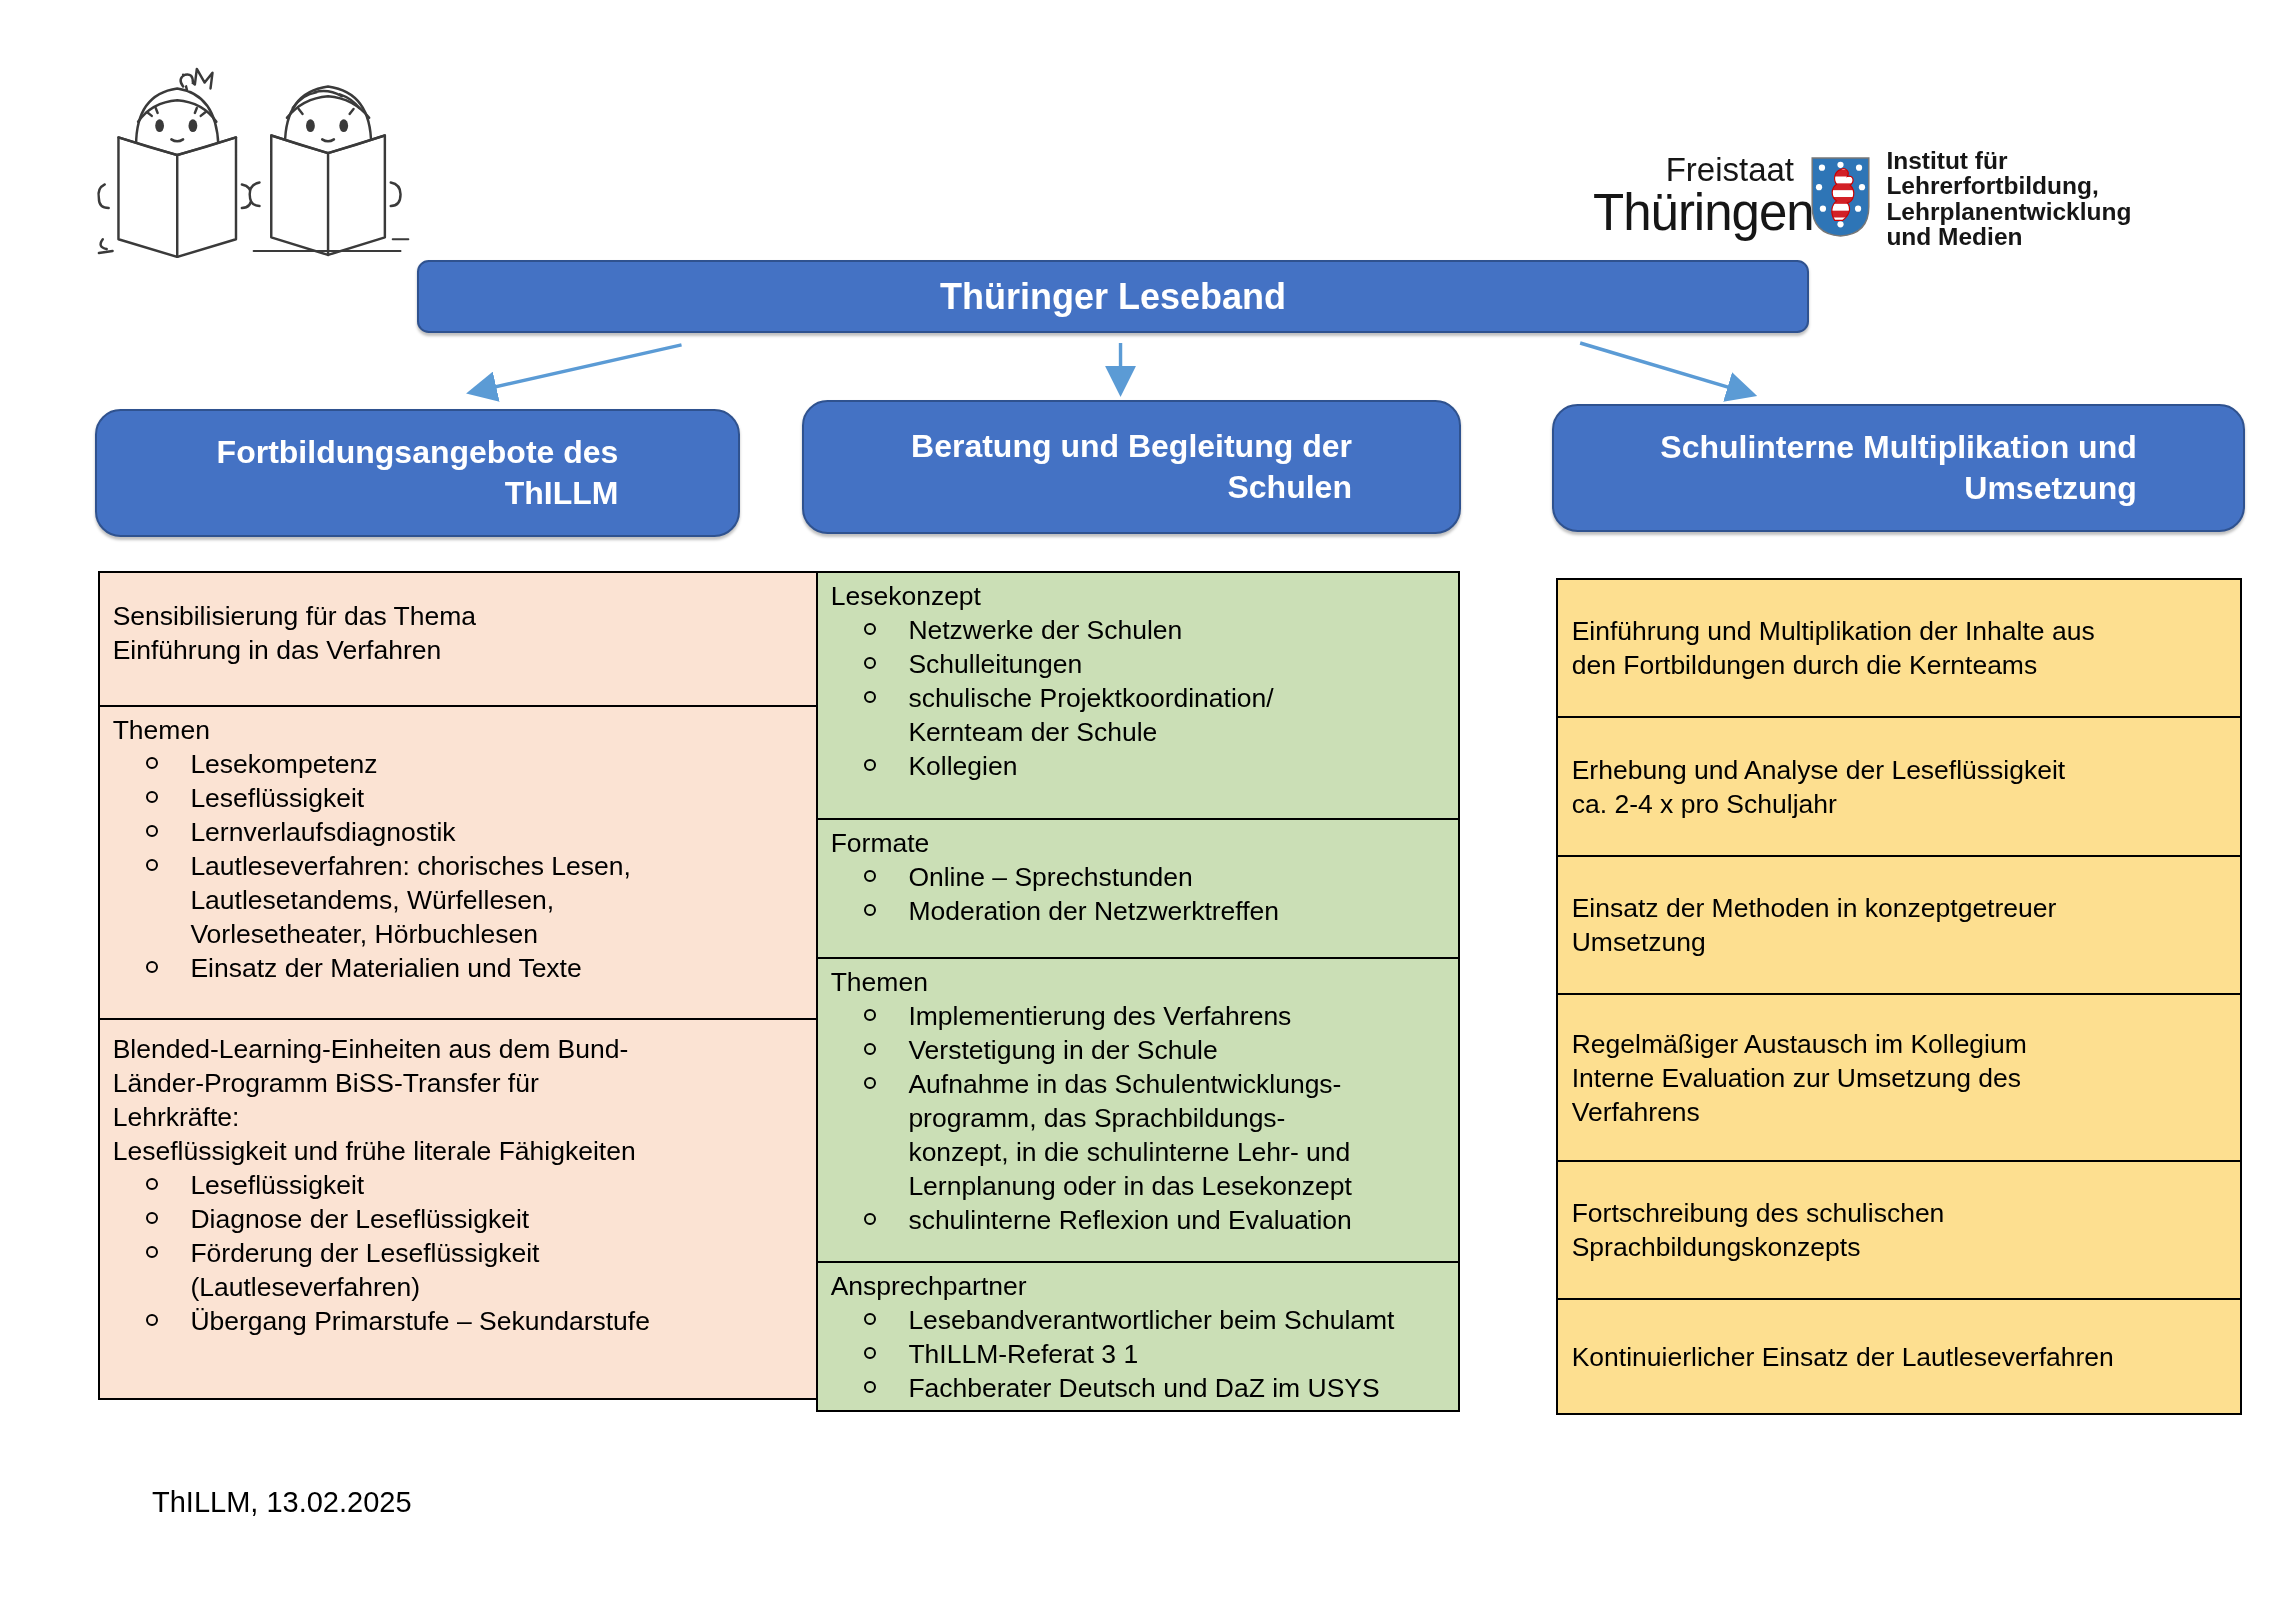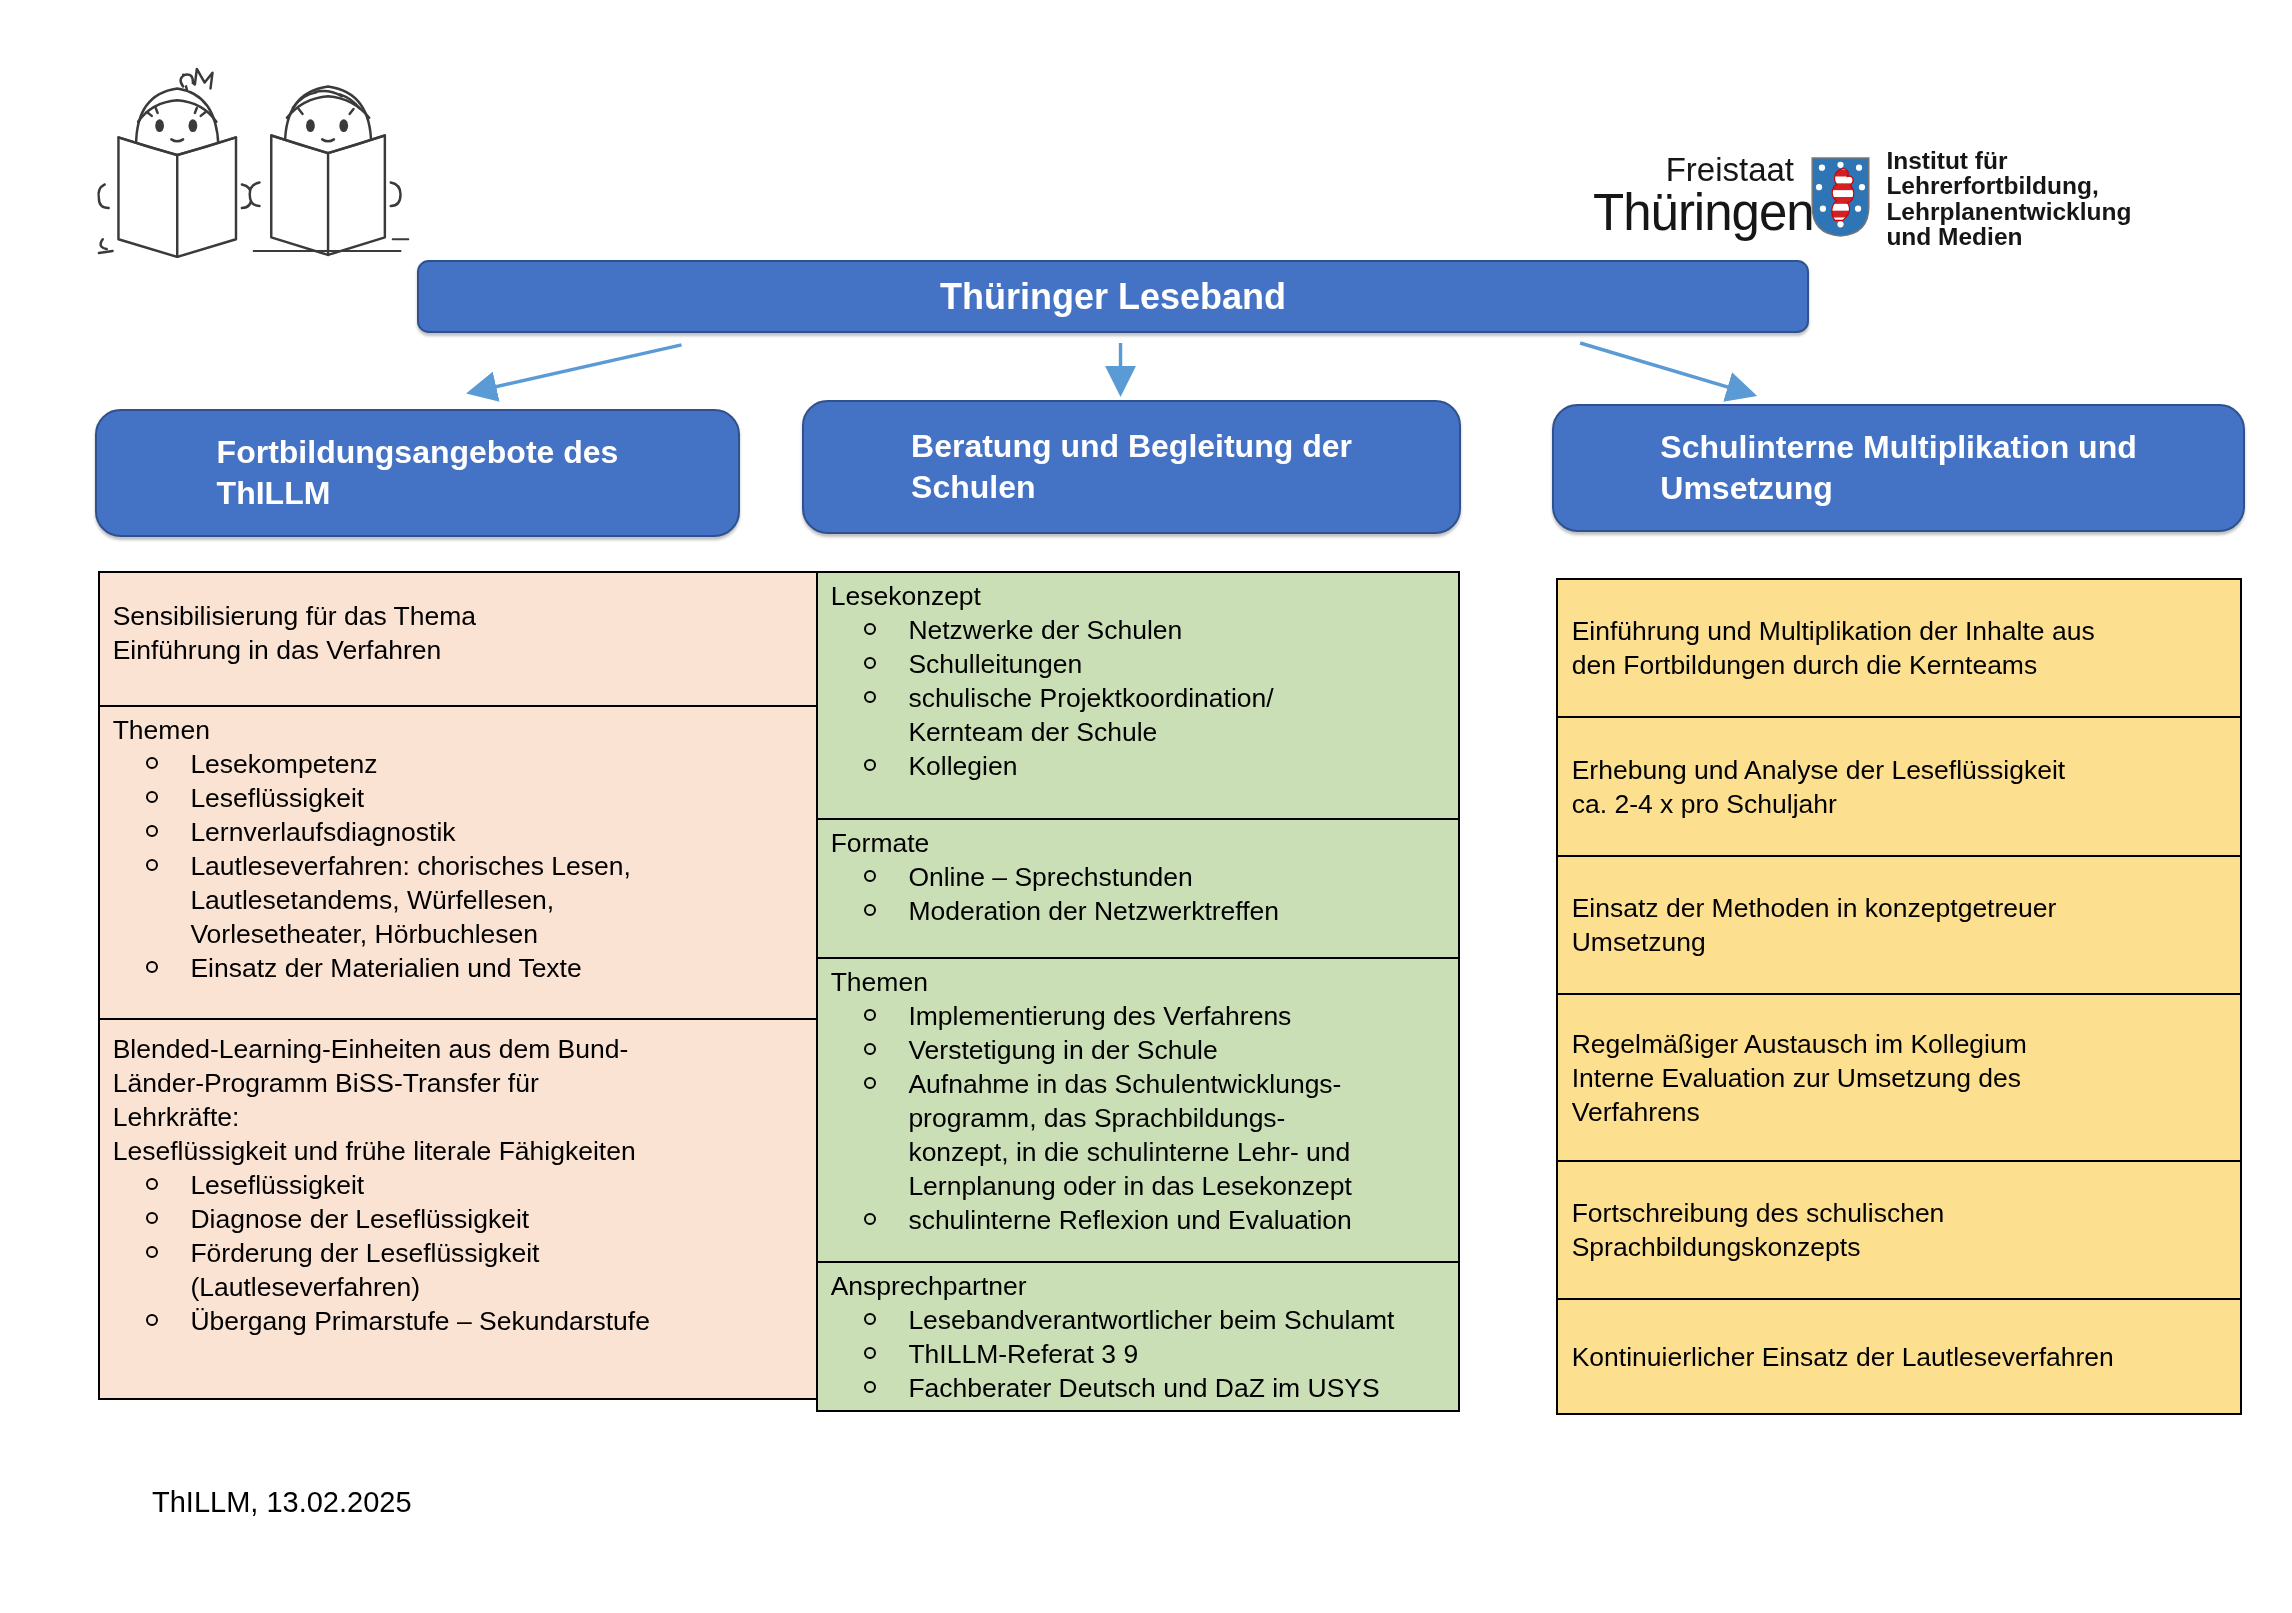--- a/index.html
+++ b/index.html
@@ -33,21 +33,21 @@
   .logo-shield{flex:none;margin-top:2px}
   .logo-inst{
     font-size:24.5px;font-weight:700;line-height:25.5px;color:#161616;
     white-space:pre-line;padding-top:5.9px;
   }
   
   .node{
     position:absolute;
     background:var(--node-blue);
     border:2.9px solid var(--node-border);
-    color:#fff;font-weight:bold;text-align:left;
+    color:#fff;font-weight:bold;text-align:right;
     display:flex;align-items:center;justify-content:center;
     white-space:pre-line;
     box-shadow:0 2.9px 2.9px rgba(0,0,0,.25);
   }
   .title-banner{
     left:417px;top:260px;width:1392px;height:73px;
     border-radius:11.8px;font-size:36px;
   }
   .hdr{font-size:32px;line-height:41px;border-radius:25.5px}
   .hdr-0{left:95px;top:409px;width:645px;height:128px}
@@ -301,21 +301,21 @@
       </div>
       <div class="section">
         <div class="block-text">Ansprechpartner</div>
         <div class="block-bullets">
           <div class="bullet">
     <span class="marker"></span>
     <span class="btext">Lesebandverantwortlicher beim Schulamt</span>
   </div>
           <div class="bullet">
     <span class="marker"></span>
-    <span class="btext">ThILLM-Referat 3 9</span>
+    <span class="btext">ThILLM-Referat 3 1</span>
   </div>
           <div class="bullet">
     <span class="marker"></span>
     <span class="btext">Fachberater Deutsch und DaZ im USYS</span>
   </div>
         </div>
       </div>
     </div>
   <div class="col col-2c" style="background: rgb(253, 223, 144);">
       <div class="section">

